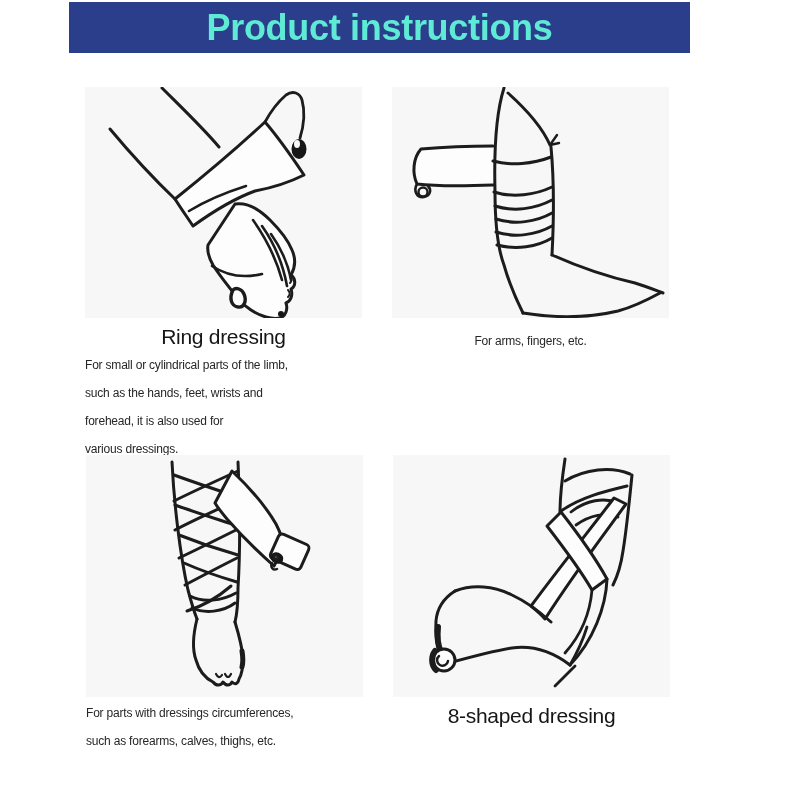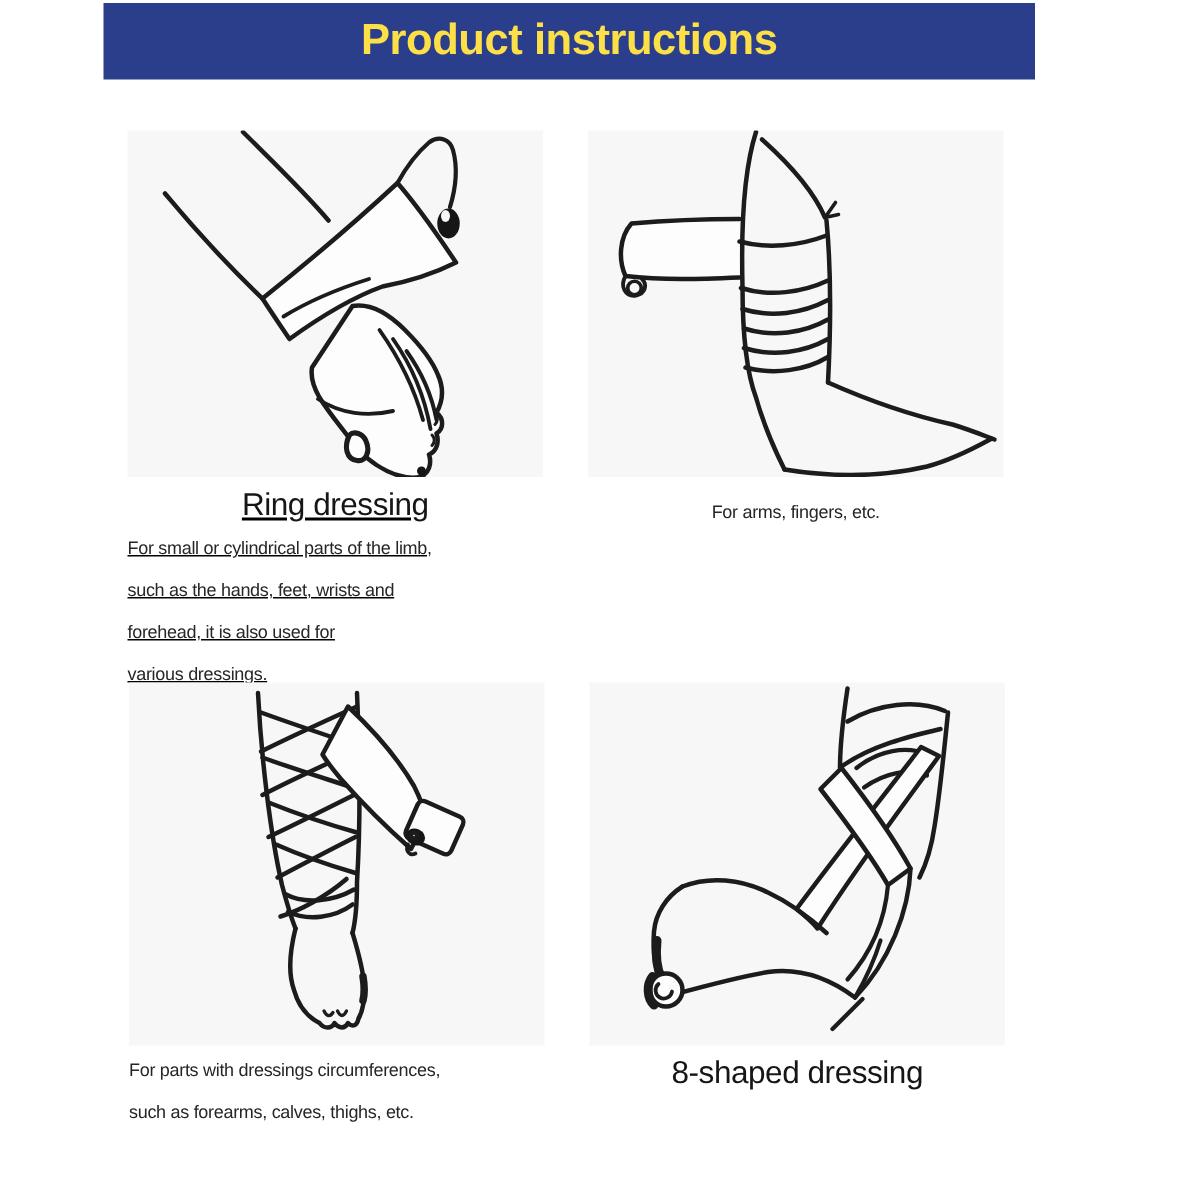--- a/index.html
+++ b/index.html
@@ -10,25 +10,25 @@
     font-family: "Liberation Sans", sans-serif;
     overflow: hidden;
   }
   .header {
     position: absolute; left: 69px; top: 2px;
     width: 621px; height: 51px;
     background: #2b3e8c;
     display: flex; align-items: center; justify-content: center;
   }
   .header h1 {
-    margin: 0; color: #fde047;
-    font-size: 29px; font-weight: 600; letter-spacing: -0.3px;
+    margin: 0; color: #5eead4;
+    font-size: 36px; font-weight: 600; letter-spacing: -0.3px;
   }
   .card { position: absolute; width: 277px; }
-  .card.tl { left: 85px;  top: 87px; text-decoration: underline; }
+  .card.tl { left: 85px;  top: 87px; }
   .card.tr { left: 392px; top: 87px; }
   .card.bl { left: 86px;  top: 455px; }
   .card.br { left: 393px; top: 455px; }
   .illus {
     width: 277px; background: #f7f7f7;
   }
   .illus.top { height: 231px; }
   .illus.bottom { height: 242px; }
   .illus svg { display:block; width:100%; height:100%; }
   .card h2 {

